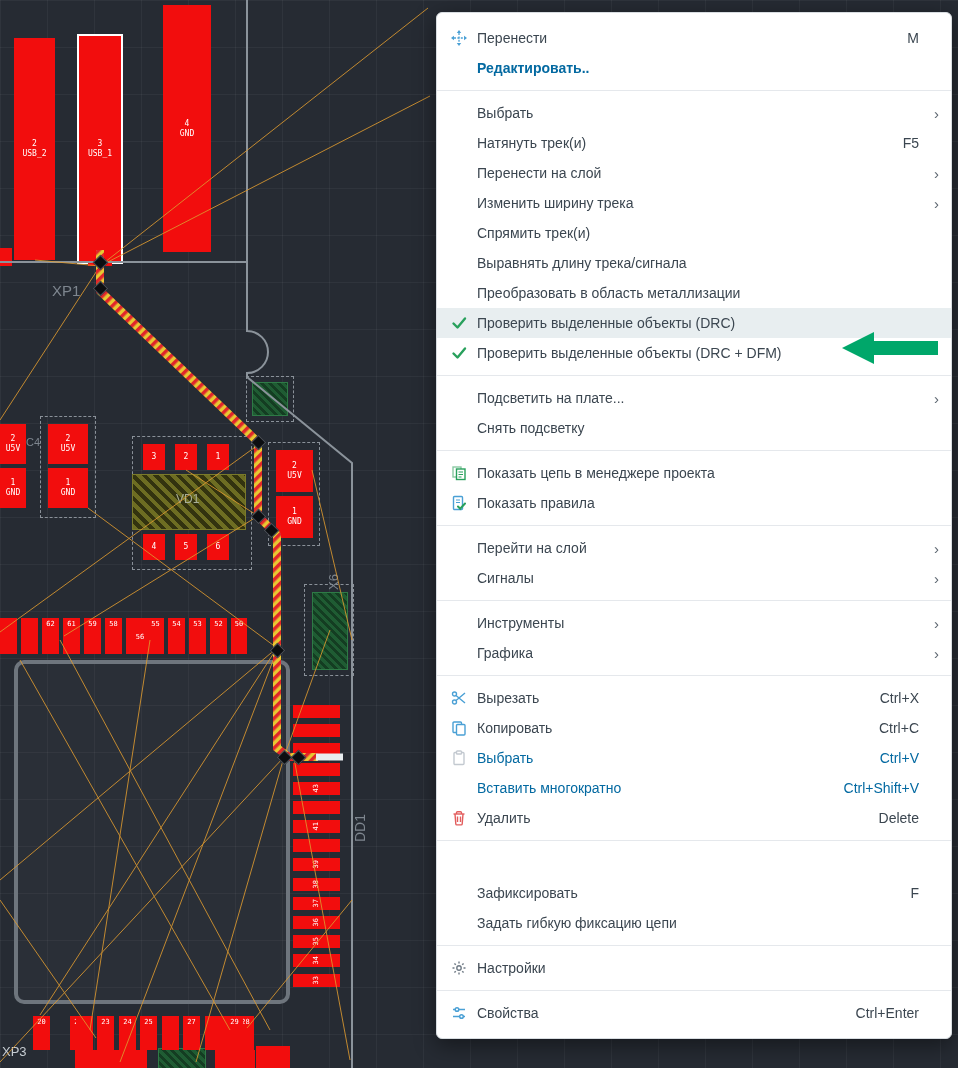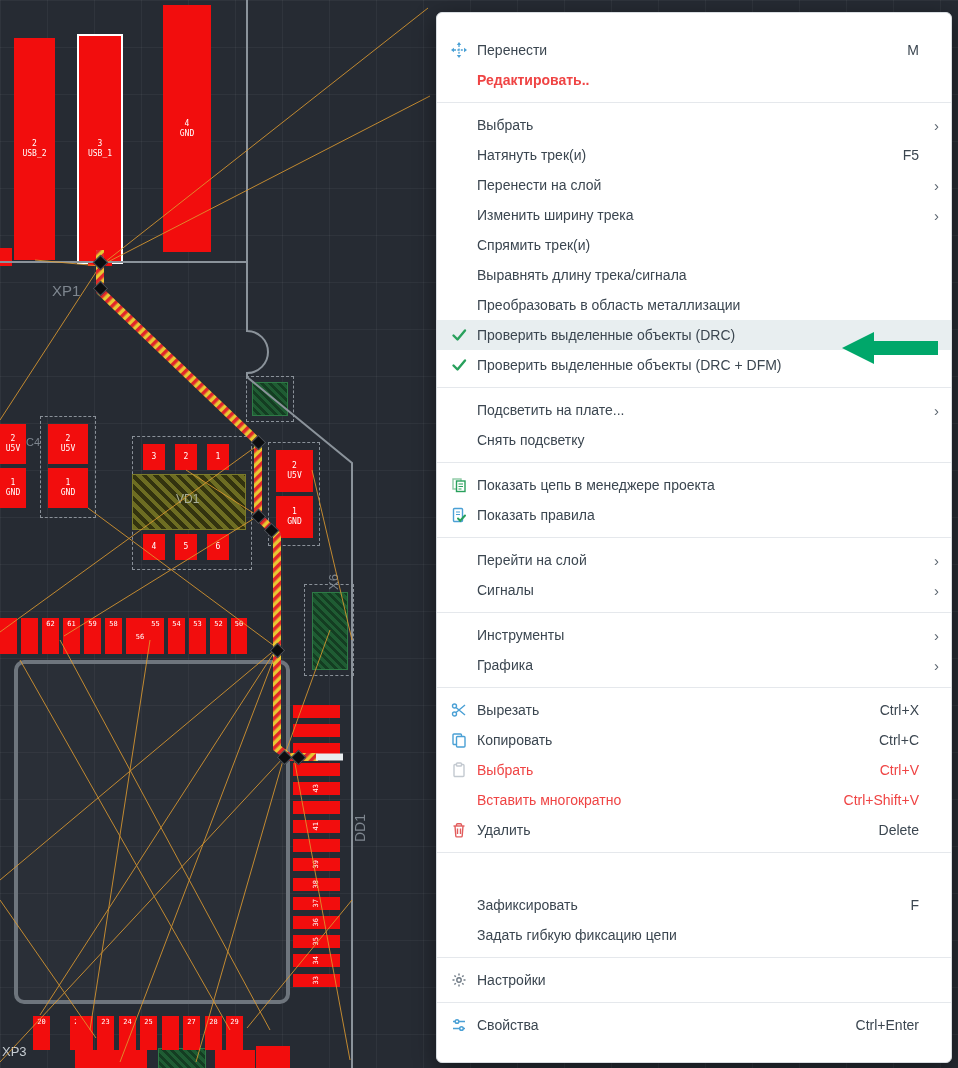--- a/index.html
+++ b/index.html
@@ -20,28 +20,28 @@
   .pad.tiny{font-size:7px;align-items:flex-start;padding-top:2px;}
   .pcb-label{position:absolute;color:#7e868f;font-size:13px;transform-origin:left top;white-space:nowrap;}
   .dashed-box{position:absolute;border:1px dashed #8a9199;}
   .green-comp{position:absolute;background:repeating-linear-gradient(45deg,#1f5c33 0 3px,#143d22 3px 6px);border:1px solid #2e7a46;}
   .olive{position:absolute;background:repeating-linear-gradient(45deg,#6d6d22 0 4px,#33330f 4px 8px);border:1px solid #7a7a2a;}
   .chip-outline{position:absolute;border:4px solid #6e757d;border-radius:10px;background:rgba(255,255,255,0.02);}
   .diamond{position:absolute;width:9px;height:9px;background:#0c0e11;border:1px solid #4a4f57;transform:rotate(45deg);}
 
   
   .menu{position:absolute;left:436px;top:12px;width:514px;background:#fff;border:1px solid #d8dde1;
-    border-radius:6px;box-shadow:0 6px 22px rgba(0,0,0,.45);padding:22px 0;z-index:20;}
+    border-radius:6px;box-shadow:0 6px 22px rgba(0,0,0,.45);padding:10px 0;z-index:20;}
   .mi{display:flex;align-items:center;height:30px;padding:0 12px 0 12px;color:var(--menu-text,#3b4650);font-size:14px;cursor:default;}
   .mi .ic{width:20px;height:17px;margin-right:8px;flex:0 0 20px;display:flex;align-items:center;justify-content:center;}
   .mi .ic svg{width:16px;height:16px;}
   .mi .lbl{flex:1;white-space:nowrap;}
   .mi .sc{margin-left:18px;color:var(--menu-text,#3b4650);}
   .mi .arr{width:14px;margin-left:6px;text-align:right;color:#5c6670;font-size:15px;line-height:1;}
-  .mi.disabled .lbl,.mi.disabled .sc{color:#ef4444;}
+  .mi.disabled .lbl,.mi.disabled .sc{color:#0369a1;}
   .mi.bold .lbl{font-weight:700;}
   .mi.hl{background:var(--menu-highlight,#e8eef0);}
   .sep{height:1px;background:#e5e8ec;margin:7px 0;}
 
   
   .annot-arrow{position:absolute;left:840px;top:360px;width:102px;height:36px;z-index:30;pointer-events:none;}
 </style>
 </head>
 <body>
 
@@ -114,21 +114,21 @@
         <div class="pad rot" style="left: 293px; top: 954px; width: 47px; height: 13px;"><span>34</span></div>
         <div class="pad rot" style="left: 293px; top: 974px; width: 47px; height: 13px;"><span>33</span></div>
         <div class="pad tiny" style="left: 33px; top: 1016px; width: 17px; height: 32px;"><span>20</span></div>
         <div class="pad tiny" style="left: 54px; top: 1016px; width: 17px; height: 32px; margin-left: 16px;"><span>21</span></div>
         <div class="pad tiny" style="left: 76px; top: 1016px; width: 17px; height: 32px;"></div>
         <div class="pad tiny" style="left: 97px; top: 1016px; width: 17px; height: 32px;"><span>23</span></div>
         <div class="pad tiny" style="left: 119px; top: 1016px; width: 17px; height: 32px;"><span>24</span></div>
         <div class="pad tiny" style="left: 140px; top: 1016px; width: 17px; height: 32px;"><span>25</span></div>
         <div class="pad tiny" style="left: 162px; top: 1016px; width: 17px; height: 32px;"></div>
         <div class="pad tiny" style="left: 183px; top: 1016px; width: 17px; height: 32px;"><span>27</span></div>
-        <div class="pad tiny" style="left: 205px; top: 1016px; width: 17px; height: 32px;"><span>28</span></div>
+        <div class="pad tiny" style="left: 205px; top: 1016px; width: 17px; height: 32px; padding-left: 32px;"><span>28</span></div>
         <div class="pad tiny" style="left: 226px; top: 1016px; width: 17px; height: 32px;"><span>29</span></div>
         <div class="pad" style="left: 75px; top: 1050px; width: 72px; height: 18px;"></div>
         <div class="pad" style="left: 215px; top: 1050px; width: 40px; height: 18px;"></div>
         <div class="pad" style="left: 256px; top: 1046px; width: 34px; height: 22px;"></div>
         <div class="pcb-label" style="left: 52px; top: 282px; font-size: 15px;">XP1</div>
         <div class="pcb-label" style="left: 26px; top: 436px; font-size: 11px;">C4</div>
         <div class="pcb-label" style="left: 176px; top: 492px; font-size: 12px; color: rgb(167, 173, 150);">VD1</div>
         <div class="pcb-label" style="left: 326px; top: 590px; font-size: 13px; transform: rotate(-90deg);">X6</div>
         <div class="pcb-label" style="left: 352px; top: 842px; font-size: 14px; transform: rotate(-90deg);">DD1</div>
         <div class="pcb-label" style="left: 2px; top: 1044px; font-size: 13px; color: rgb(198, 204, 210);">XP3</div>

